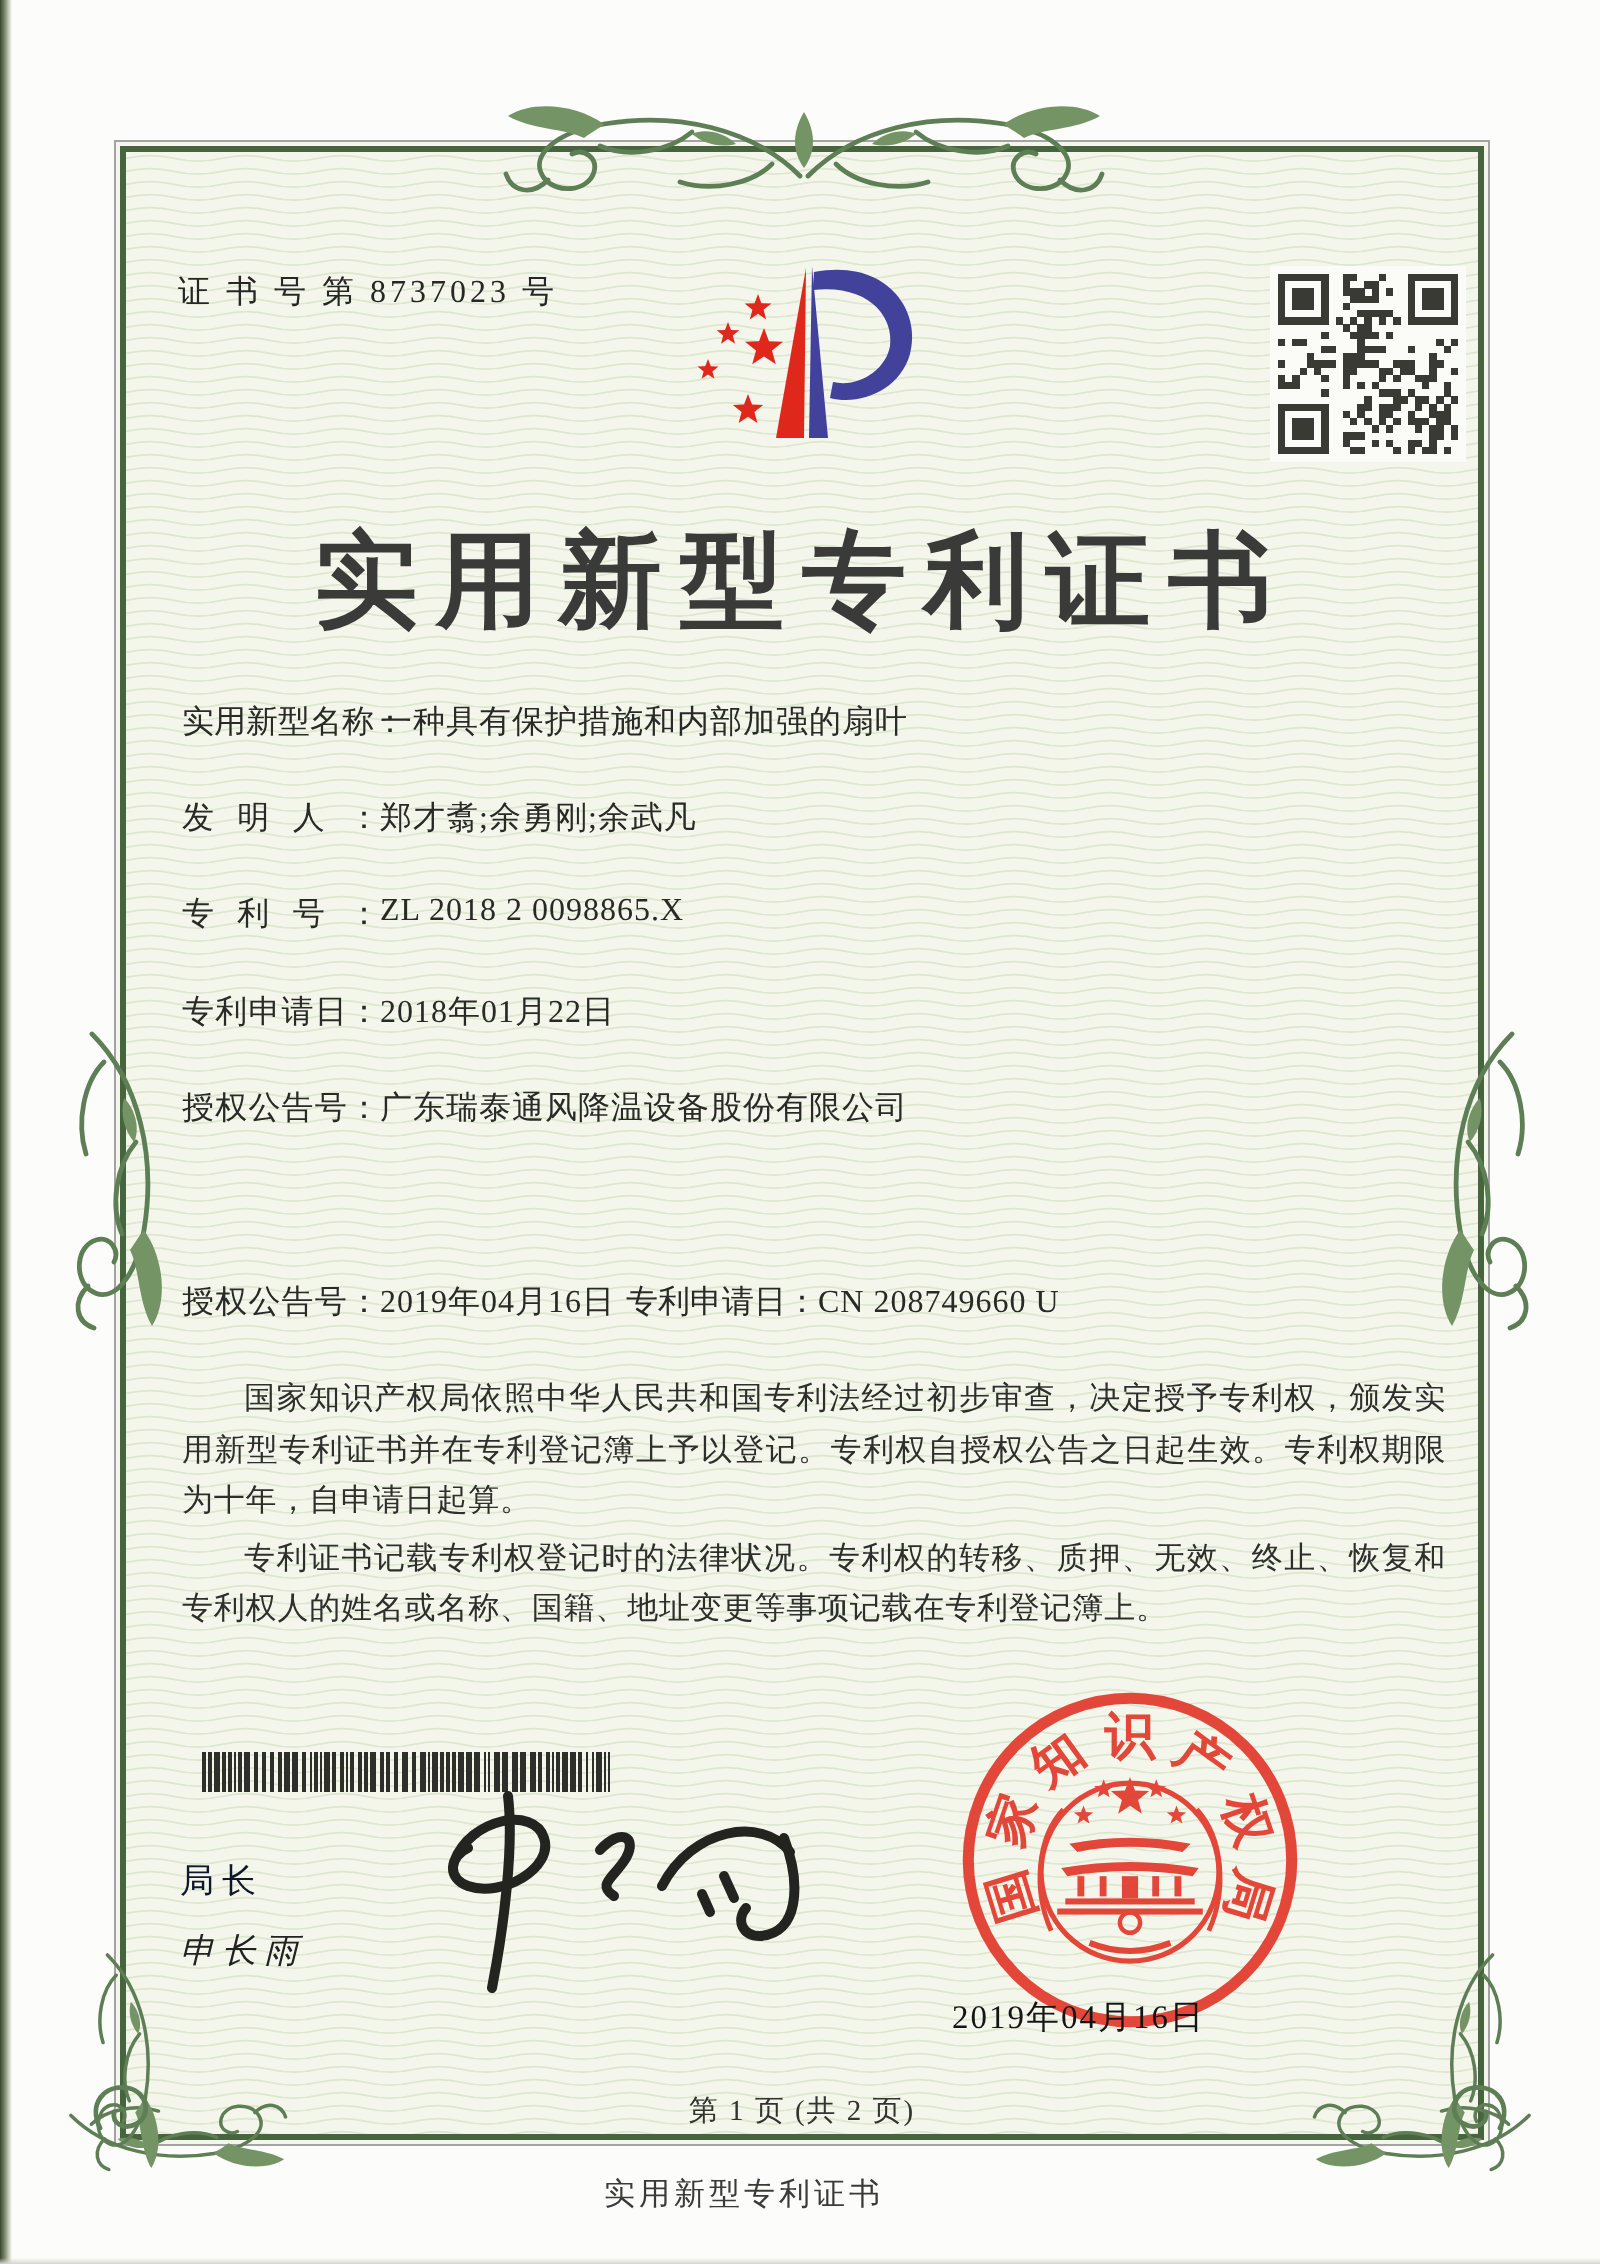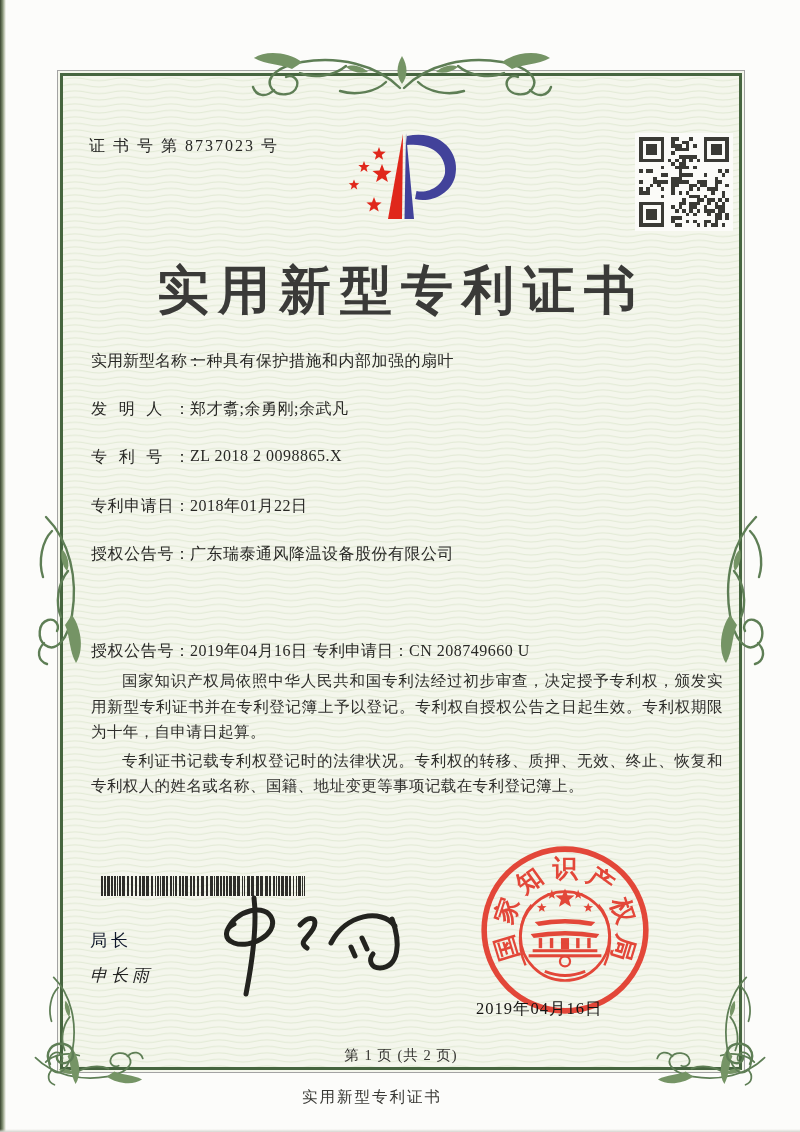--- a/index.html
+++ b/index.html
@@ -32,21 +32,21 @@
 
   
   .row{position:absolute;left:28px;font-size:16px;white-space:nowrap;color:#292926;}
   .lbl{display:inline-block;width:99px;text-align:justify;text-align-last:justify;vertical-align:top;}
   .lbl::after{content:"："; }
   .lbl2::after{content:"：";}
   .val{letter-spacing:0.5px;}
   .grant-pair2{position:absolute;left:222px;top:0;white-space:nowrap;}
 
   
-  .paras{position:absolute;left:28px;top:592px;width:632px;font-size:15.5px;line-height:25.5px;
+  .paras{position:absolute;left:28px;top:611px;width:632px;font-size:15.5px;line-height:25.5px;
          color:#2e2e2b;text-align:justify;letter-spacing:0.4px;}
   .paras p{margin:0 0 3px 0;text-indent:2em;}
 
   
   .barcode{position:absolute;left:38px;top:800px;width:206px;height:20px;}
   .signer-title{position:absolute;left:27px;top:853px;font-family:"Liberation Sans","DejaVu Sans",sans-serif;
          font-size:17px;letter-spacing:4px;color:#0f172a;font-weight:500;}
   .signer-name{position:absolute;left:27px;top:888px;font-family:"Liberation Sans","DejaVu Sans",sans-serif;
          font-size:17px;letter-spacing:4px;color:#222;font-weight:500;font-style:italic;}
   .signature{position:absolute;left:150px;top:815px;width:195px;height:110px;}

